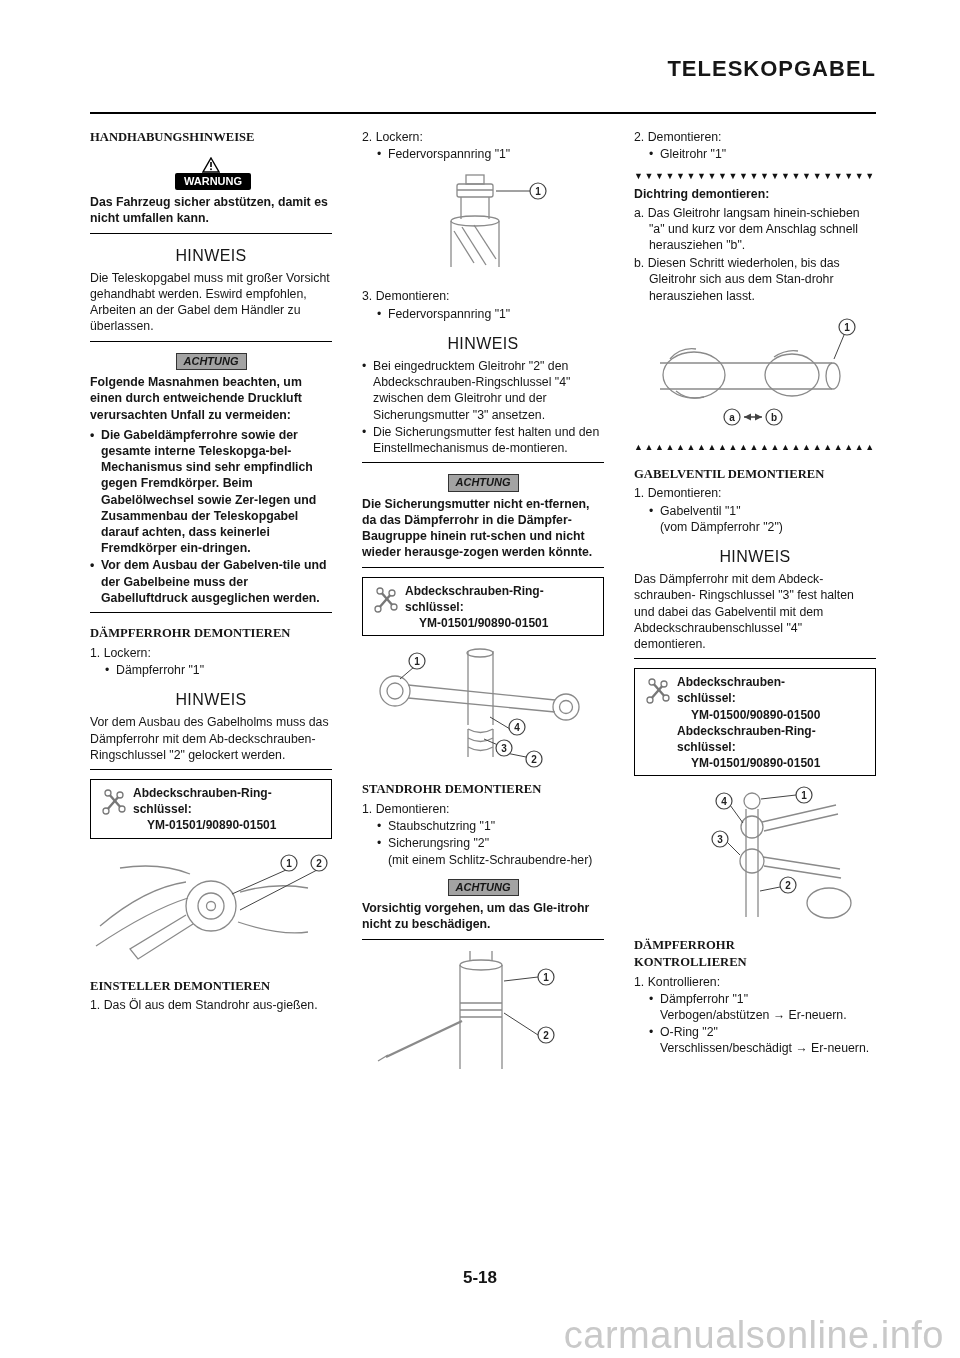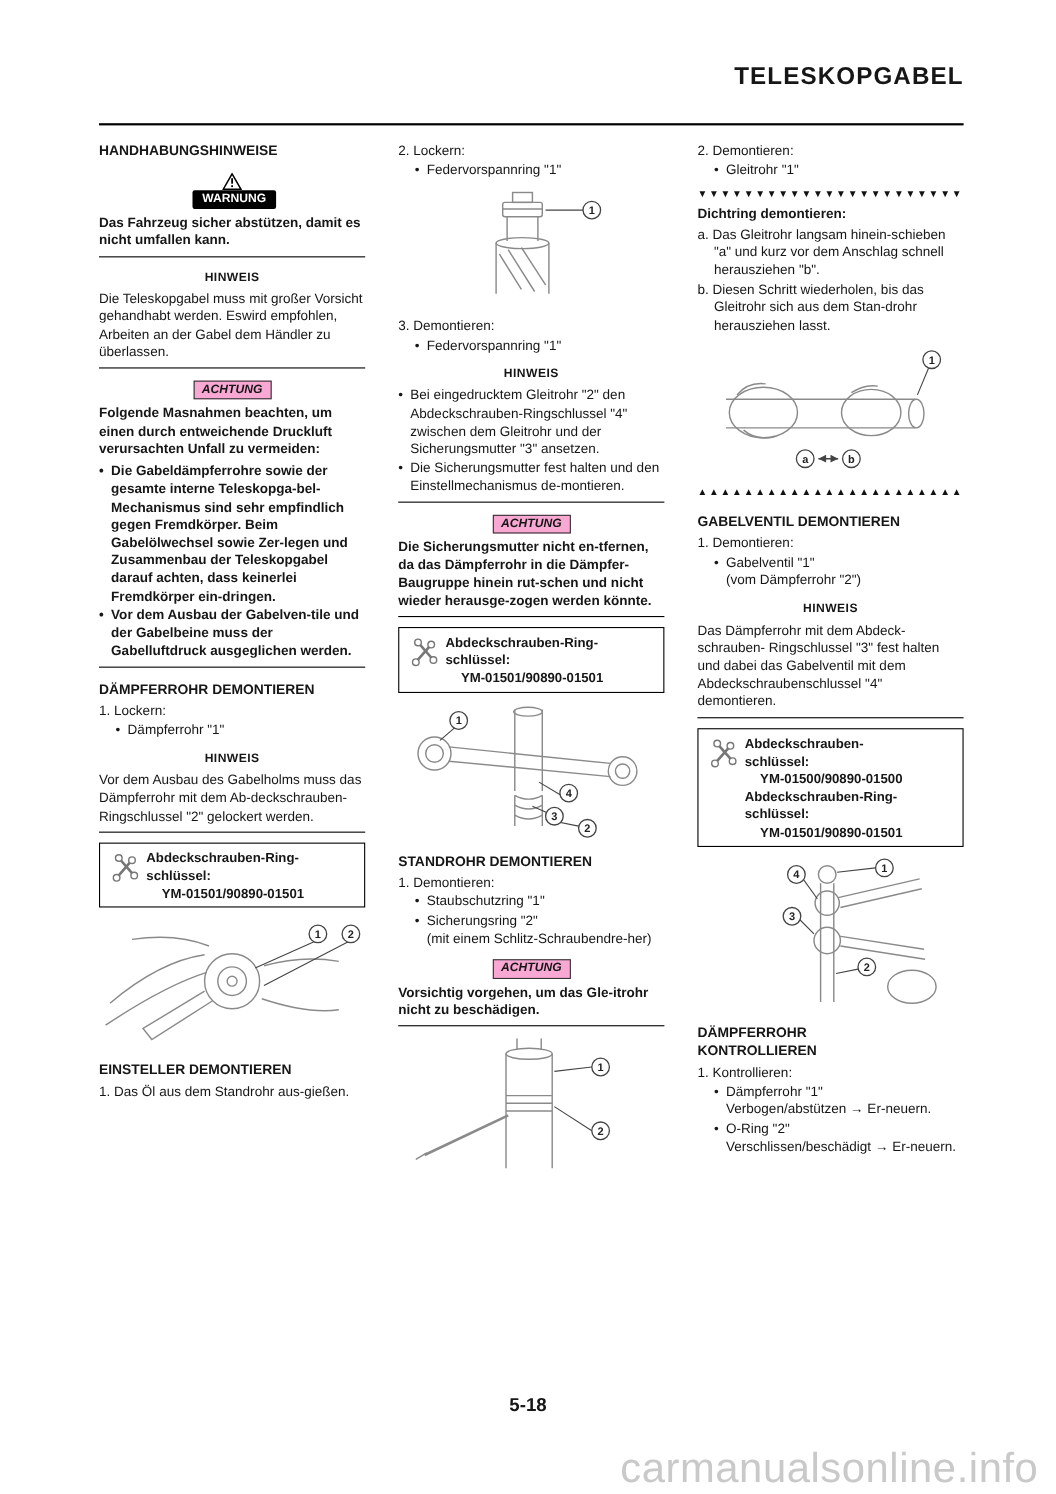--- a/index.html
+++ b/index.html
@@ -2,32 +2,32 @@
 <html><head>
 <meta charset="utf-8">
 <style>
   html,body{margin:0;padding:0;background:#fff;}
   .page{position:relative;width:960px;height:1358px;background:#fff;color:#161616;
         font-family:"Liberation Sans","DejaVu Sans",sans-serif;overflow:hidden;}
   .header-title{position:absolute;top:56px;right:84px;font-size:22px;font-weight:bold;letter-spacing:1px;}
   .header-rule{position:absolute;top:112px;left:90px;width:786px;border-top:2px solid #000;}
   .columns{position:absolute;top:127px;left:90px;width:786px;display:flex;gap:30px;align-items:flex-start;}
   .col{width:242px;font-size:12.3px;line-height:1.32;}
-  .heading{font-size:12.6px;font-weight:bold;margin:12px 0 3px;}
+  .heading{font-size:12.6px;font-weight:bold;margin:12px 0 3px;font-family:Liberation Serif, serif;}
   .heading.first{margin-top:2px;}
   .heading-2line{max-width:178px;}
   .para{margin:3px 0 4px;}
   .b{font-weight:bold;}
   .rule{border-top:1px solid #000;margin-top:6px;}
   .label-row{display:flex;align-items:center;margin-top:11px;margin-bottom:3px;flex-direction:column;}
   .label-line{flex:1;border-top:1px solid #000;margin-left:6px;}
   .warn-icon{display:inline-flex;align-items:center;}
   .warn-label{background:#000;color:#fff;font-weight:bold;font-size:11px;padding:1px 9px 2px;border-radius:2px;margin-left:4px;}
-  .hinweis-label{font-weight:bold;font-size:11px;letter-spacing:.4px;}
-  .achtung-label{border:1px solid #333;background:#f9a8d4;font-weight:bold;font-style:italic;font-size:11px;padding:0 7px 1px;}
+  .hinweis-label{font-weight:normal;font-size:16px;letter-spacing:.4px;}
+  .achtung-label{border:1px solid #333;background:#a3a3a3;font-weight:bold;font-style:italic;font-size:11px;padding:0 7px 1px;}
   .step{margin-top:3px;padding-left:17px;text-indent:-17px;}
   .substep{margin-top:2px;padding-left:15px;text-indent:-15px;}
   .step-body{padding-left:15px;}
   .bi{position:relative;padding-left:11px;margin-top:1px;}
   .bi::before{content:"\2022";position:absolute;left:0;}
   .bi-sub{padding-left:11px;}
   .toolbox{border:1px solid #000;display:flex;margin:9px 0;padding:5px 2px 4px 4px;}
   .tool-icon{flex:0 0 38px;display:flex;justify-content:center;padding-top:2px;}
   .tool-text{font-weight:bold;font-size:12px;line-height:1.35;}
   .tool-num{padding-left:14px;}

